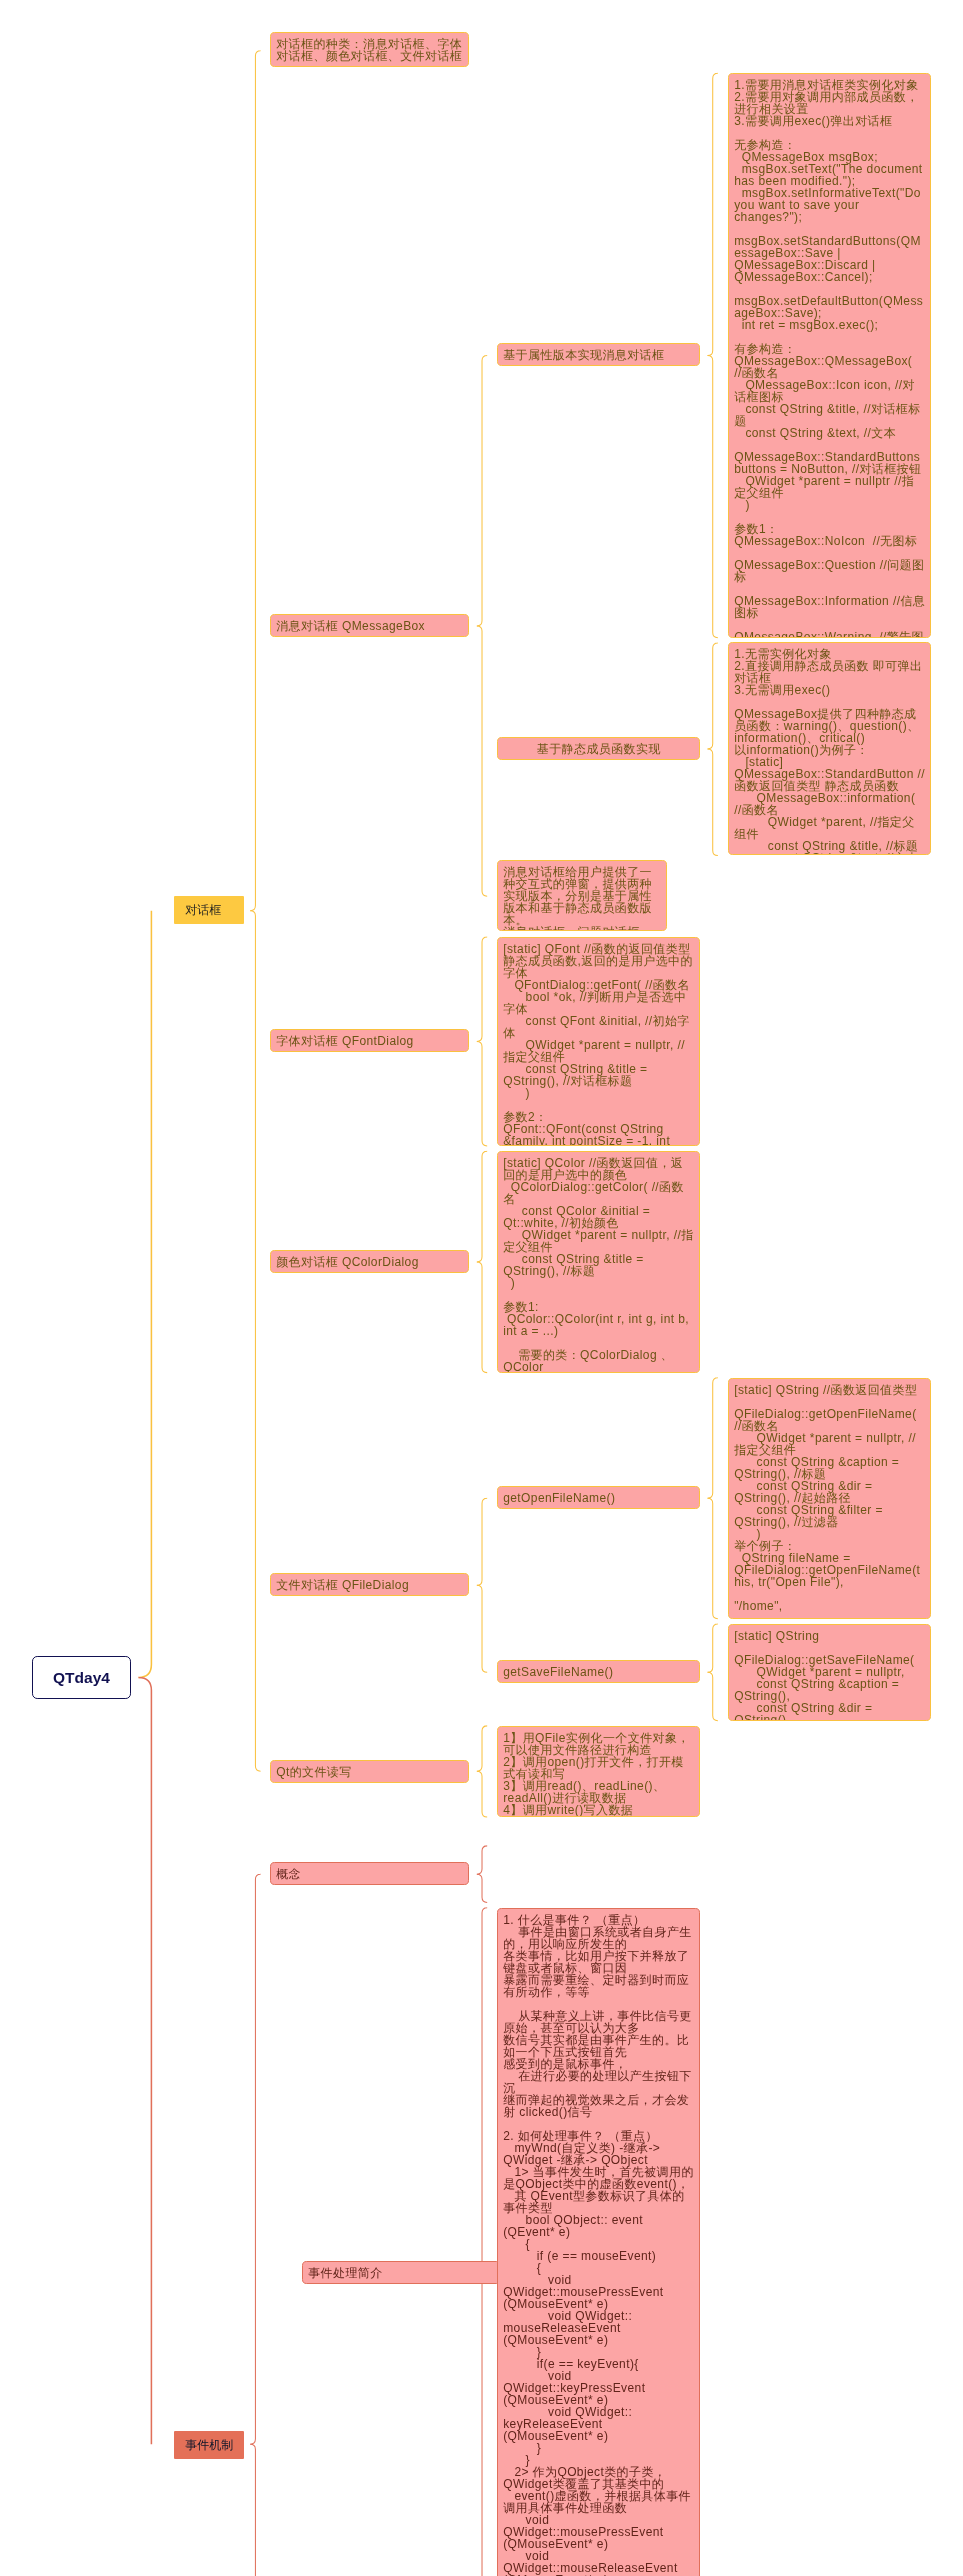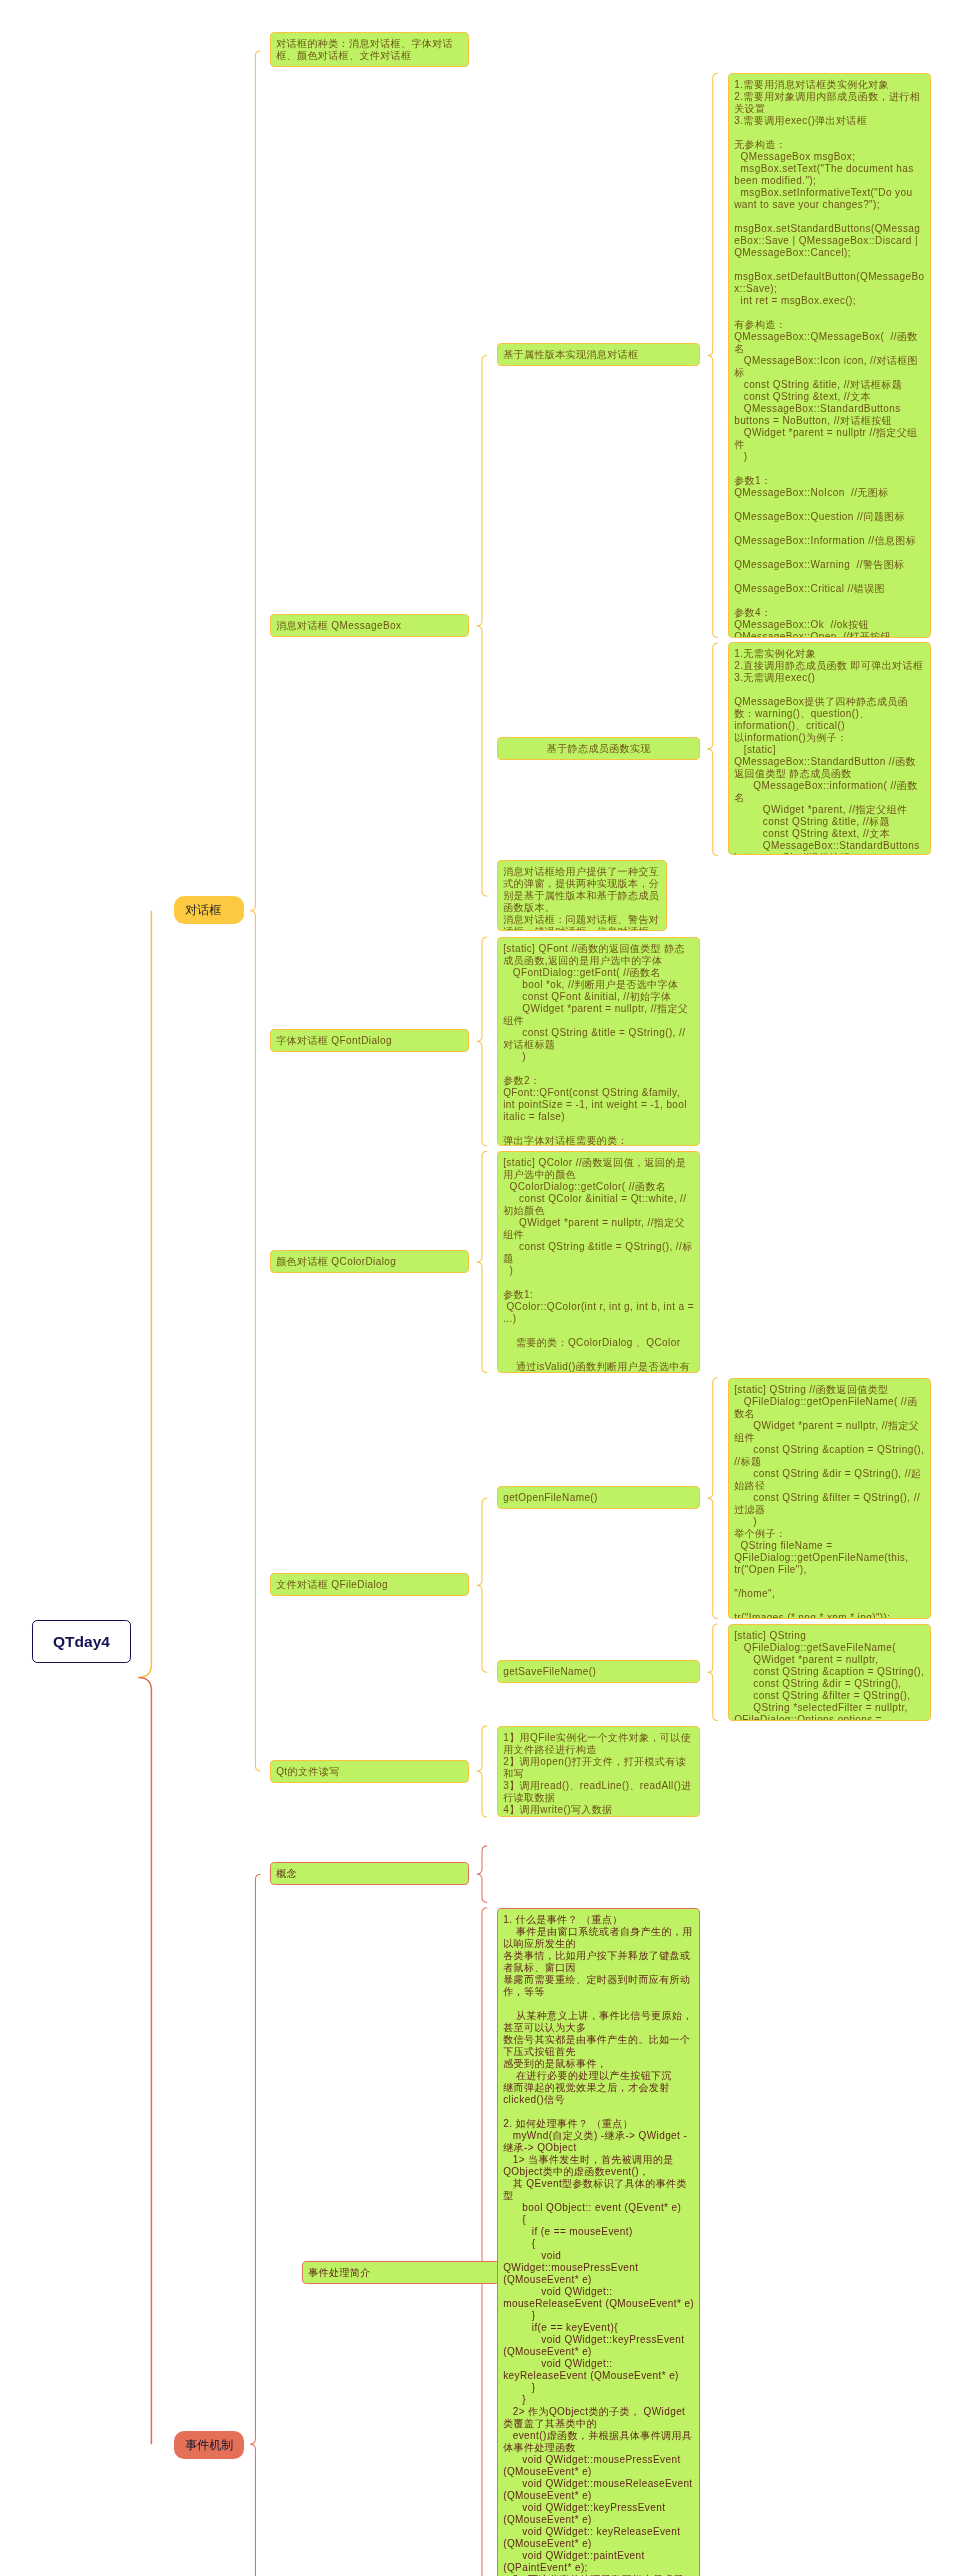--- a/index.html
+++ b/index.html
@@ -6,25 +6,25 @@
   html,body{margin:0;padding:0;background:#ffffff;}
   body{width:963px;height:3133px;position:relative;overflow:hidden;
        font-family:"Liberation Sans","DejaVu Sans",sans-serif;
        -webkit-font-smoothing:antialiased;}
   #canvas{position:absolute;left:0;top:0;width:963px;height:3133px;}
   svg#links{position:absolute;left:0;top:0;width:963px;height:3133px;}
   .node{position:absolute;box-sizing:border-box;}
   .nroot{border:1.5px solid #111151;border-radius:5.2px;background:#fff;
          color:#111151;font-weight:bold;font-size:15.5px;display:flex;
          align-items:center;justify-content:center;}
-  .nbranch{border-radius:10px;display:flex;align-items:center;
+  .nbranch{border-radius:1px;display:flex;align-items:center;
            justify-content:flex-start;font-size:12px;padding-left:11.3px;
            box-sizing:border-box;}
-  .nbox{border-radius:4.6px;background:#bef264;border:1px solid #FAC13F;
-        color:#6B5415;font-size:10px;letter-spacing:0.4px;line-height:12px;
+  .nbox{border-radius:4.6px;background:#fca5a5;border:1px solid #FAC13F;
+        color:#6B5415;font-size:12px;letter-spacing:0.4px;line-height:12px;
         padding:4.6px 4.6px 4.6px 5.2px;white-space:pre-wrap;
         overflow:hidden;word-break:break-word;}
   .nbox.red{border-color:#E0705A;color:#61241A;}
 
 </style>
 </head>
 <body>
 
 <div id="canvas">
   <svg id="links" width="963" height="3133" viewBox="0 0 1870 6081">
@@ -58,21 +58,21 @@
       <path d="M 927 4410 L 926 4410 Q 936 4410 936 4420 L 936 5108 Q 936 5118 946 5118 L 945 5118" fill="none" stroke="#E0705A" stroke-width="2" stroke-linecap="butt"></path>
       <path d="M 927 5435 L 926 5435 Q 936 5435 936 5425 L 936 5138 Q 936 5128 946 5128 L 945 5128" fill="none" stroke="#E0705A" stroke-width="2" stroke-linecap="butt"></path>
       <path d="M 927 5435 L 926 5435 Q 936 5435 936 5445 L 936 5733 Q 936 5743 946 5743 L 945 5743" fill="none" stroke="#E0705A" stroke-width="2" stroke-linecap="butt"></path>
       <path d="M 927 5853 L 926 5853 Q 936 5853 936 5843 L 936 5796 Q 936 5786 946 5786 L 945 5786" fill="none" stroke="#E0705A" stroke-width="2" stroke-linecap="butt"></path>
       <path d="M 927 5853 L 926 5853 Q 936 5853 936 5863 L 936 5911 Q 936 5921 946 5921 L 945 5921" fill="none" stroke="#E0705A" stroke-width="2" stroke-linecap="butt"></path>
       <path d="M 1374 5786 L 1374 5786 Q 1384 5786 1384 5776 L 1384 5763 Q 1384 5753 1394 5753 L 1393 5753" fill="none" stroke="#E0705A" stroke-width="2" stroke-linecap="butt"></path>
       <path d="M 1374 5786 L 1374 5786 Q 1384 5786 1384 5796 L 1384 5809 Q 1384 5819 1394 5819 L 1393 5819" fill="none" stroke="#E0705A" stroke-width="2" stroke-linecap="butt"></path>
       <path d="M 1374 5921 L 1374 5921 Q 1384 5921 1384 5911 L 1384 5839 Q 1384 5829 1394 5829 L 1393 5829" fill="none" stroke="#E0705A" stroke-width="2" stroke-linecap="butt"></path>
       <path d="M 1374 5921 L 1374 5921 Q 1384 5921 1384 5931 L 1384 6004 Q 1384 6014 1394 6014 L 1393 6014" fill="none" stroke="#E0705A" stroke-width="2" stroke-linecap="butt"></path>
     </svg>
-<div class="node nroot" style="left: 32px; top: 1620px; width: 99px; height: 43px;">QTday4</div>
+<div class="node nroot" style="left: 32px; top: 1656px; width: 99px; height: 43px;">QTday4</div>
     <div class="node nbranch" style="background: rgb(253, 201, 65); color: rgb(31, 31, 31); left: 174px; top: 896px; width: 70px; height: 28px;">对话框</div>
     <div class="node nbox" style="left: 270px; top: 32px; width: 199px; height: 35px;">对话框的种类：消息对话框、字体对话框、颜色对话框、文件对话框</div>
     <div class="node nbox" style="left: 270px; top: 614px; width: 199px; height: 23px;">消息对话框 QMessageBox</div>
     <div class="node nbox" style="left: 497px; top: 343px; width: 203px; height: 23px;">基于属性版本实现消息对话框</div>
     <div class="node nbox" style="left: 728px; top: 73px; width: 203px; height: 565px;">1.需要用消息对话框类实例化对象
 2.需要用对象调用内部成员函数，进行相关设置
 3.需要调用exec()弹出对话框
 
 无参构造：
   QMessageBox msgBox;

